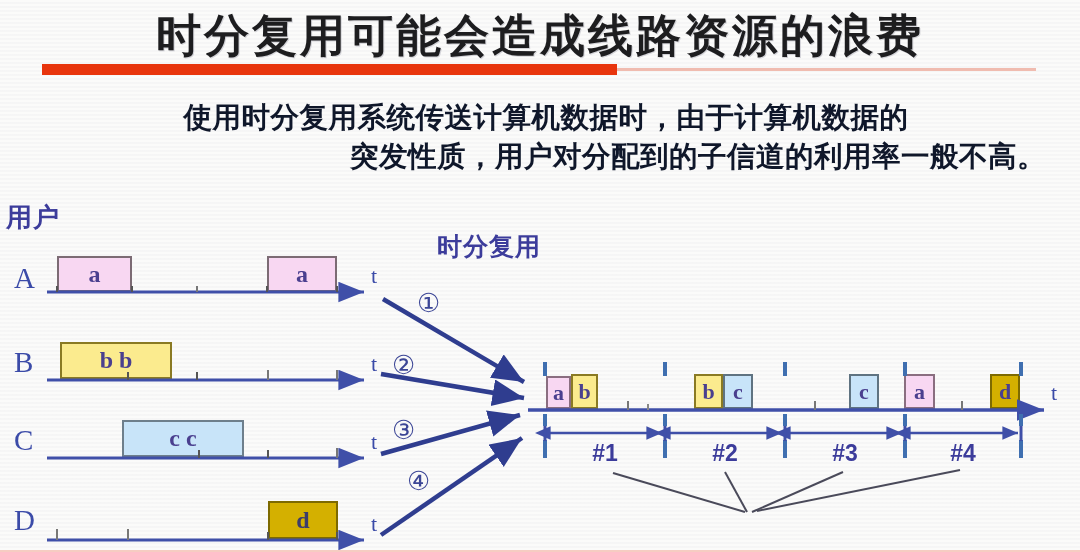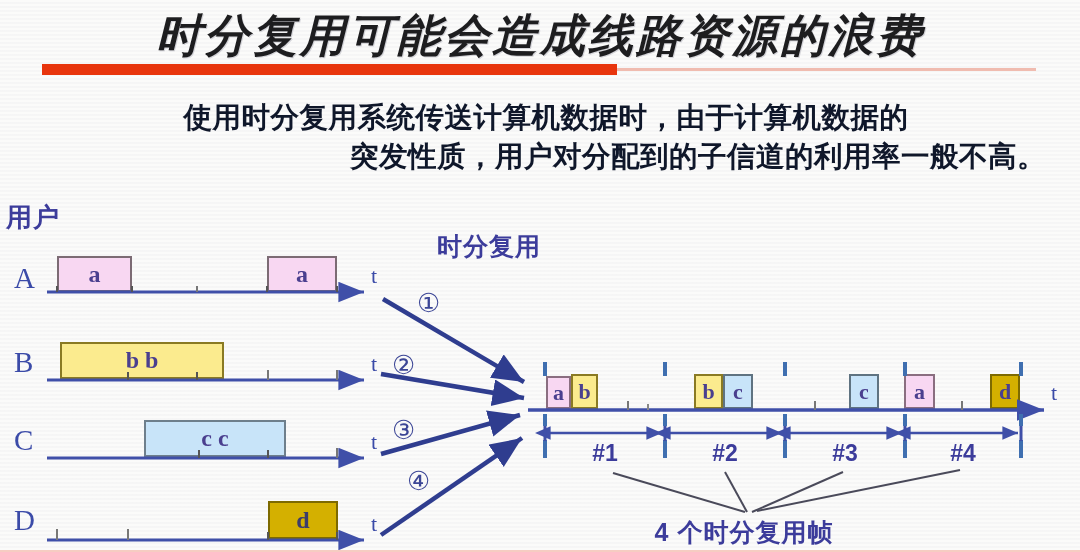--- a/index.html
+++ b/index.html
@@ -24,21 +24,20 @@
   #slide-title {
     text-align: center;
     font-family: "DejaVu Serif", "Liberation Serif", serif;
     font-size: 45px;
     font-weight: 700;
     letter-spacing: 3px;
     color: #1d1d1f;
     padding-top: 6px;
     text-shadow: 1px 1px 0 rgba(180,180,190,.55);
     white-space: nowrap;
-    font-style: italic;
   }
   #title-rule-thin {
     position: absolute; left: 42px; top: 68px;
     width: 994px; height: 3px;
     background: #f0bcb0;
   }
   #title-rule-thick {
     position: absolute; left: 42px; top: 64px;
     width: 575px; height: 11px;
     background: #e8350d;
@@ -145,44 +144,43 @@
 
 <div id="body-para">
   <span class="ln l1">使用时分复用系统传送计算机数据时，由于计算机数据的</span>
   <span class="ln l2">突发性质，用户对分配到的子信道的利用率一般不高。</span>
 </div>
 
 <div id="diagram">
 
   <div id="users-label">用户</div>
   <div id="tdm-label">时分复用</div>
-  <div id="frames-caption">4 个时分复用帧</div>
 
   <div class="row-letter" style="left:14px; top:262px;">A</div>
   <div class="row-letter" style="left:14px; top:346px;">B</div>
   <div class="row-letter" style="left:14px; top:424px;">C</div>
   <div class="row-letter" style="left:14px; top:504px;">D</div>
 
   <div class="axis-t" style="left:371px; top:263px;">t</div>
   <div class="axis-t" style="left:371px; top:351px;">t</div>
   <div class="axis-t" style="left:371px; top:429px;">t</div>
   <div class="axis-t" style="left:371px; top:511px;">t</div>
   <div class="axis-t" style="left:1051px; top:380px;">t</div>
 
   <div class="circ-num" style="left:417px; top:288px;">①</div>
   <div class="circ-num" style="left:392px; top:350px;">②</div>
   <div class="circ-num" style="left:392px; top:415px;">③</div>
   <div class="circ-num" style="left:407px; top:466px;">④</div>
 
   <div class="pkt pink" style="left:57px;  top:256px; width:75px;  height:36px;">a</div>
   <div class="pkt pink" style="left:267px; top:256px; width:70px;  height:36px;">a</div>
 
-  <div class="pkt yellow wide" style="left:60px; top:342px; width:164px; height:37px;">b b</div>
-
-  <div class="pkt blue wide" style="left:144px; top:420px; width:142px; height:37px;">c c</div>
+  <div class="pkt yellow wide" style="left:60px; top:342px; width:112px; height:37px;">b b</div>
+
+  <div class="pkt blue wide" style="left:122px; top:420px; width:122px; height:37px;">c c</div>
 
   <div class="pkt gold" style="left:268px; top:501px; width:70px; height:38px;">d</div>
 
   <div class="slot pink" style="left:546px; top:376px; width:25px; height:33px;">a</div>
   <div class="slot yellow" style="left:571px; top:374px; width:27px; height:35px;">b</div>
 
   <div class="slot yellow" style="left:694px; top:374px; width:29px; height:35px;">b</div>
   <div class="slot blue" style="left:723px; top:374px; width:30px; height:35px;">c</div>
 
   <div class="slot blue" style="left:849px; top:374px; width:30px; height:35px;">c</div>

